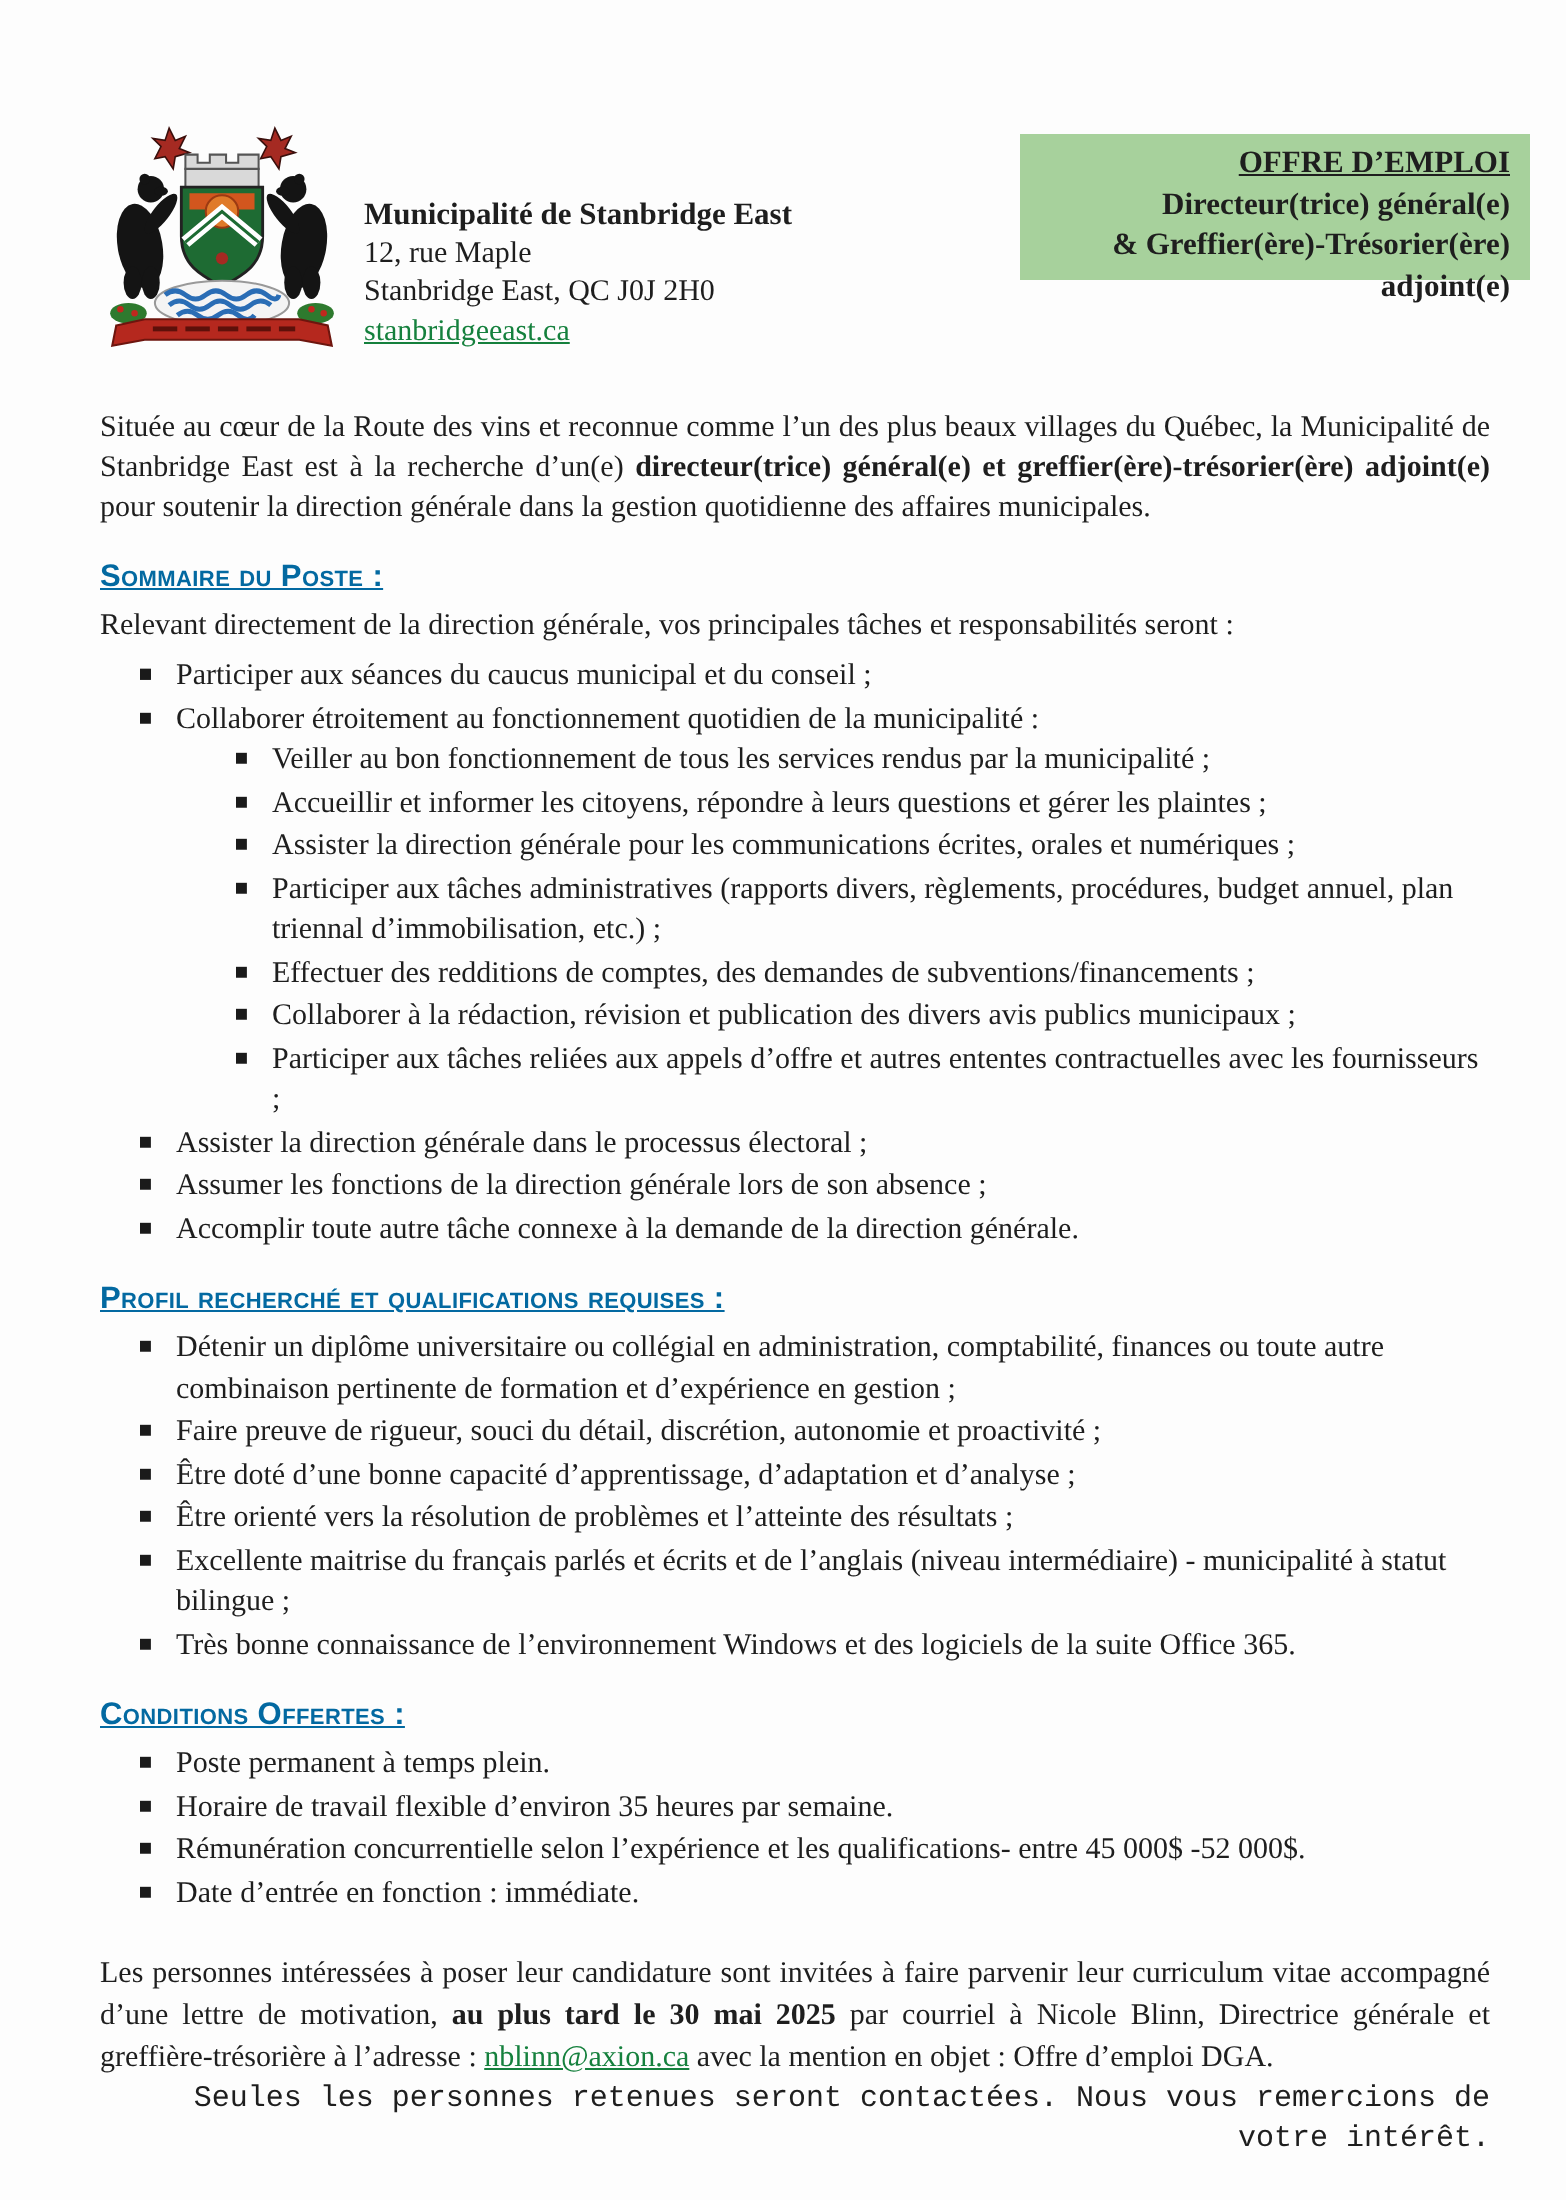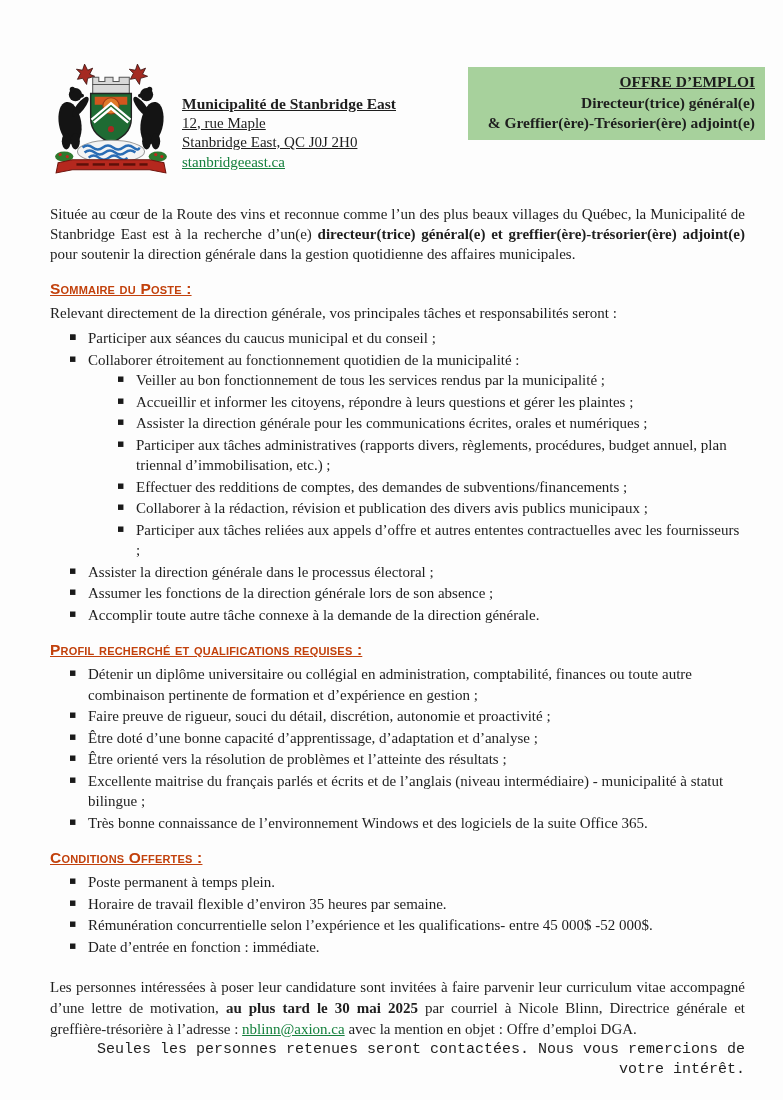--- a/index.html
+++ b/index.html
@@ -9,42 +9,42 @@
     margin:0 auto;
     background:#fdfdfd;
     box-sizing:border-box;
     padding:60px 38px 0 50px;
     font-family:"Liberation Serif",serif;
     font-size:15px;
     color:#1e1e1e;
     overflow:hidden;
   }
   
-  .header{display:flex;align-items:center;text-decoration:underline;}
+  .header{display:flex;align-items:flex-end;}
   .logo{flex:0 0 auto;margin-top:2px;}
   .addr{margin-left:10px;padding-top:30px;line-height:19.5px;}
   .addr .org{font-weight:bold;font-size:15.5px;}
   a.doclink{color:#15803d;text-decoration:underline;cursor:pointer;}
   .banner{
     position:absolute;top:67px;right:18px;
-    width:297px;height:73px;box-sizing:border-box;
+    width:255px;height:73px;box-sizing:border-box;
     background:#a7d19c;
     text-align:right;
     padding:5px 10px 0 6px;
     font-weight:bold;font-size:15.5px;line-height:20.5px;
   }
   .banner .title{text-decoration:underline;}
   
   .intro{margin:28px 0 0 0;text-align:justify;line-height:20px;}
   h2.sec{
     font-family:"Liberation Sans",sans-serif;
     font-variant:small-caps;
     font-size:15.5px;
     font-weight:bold;
-    color:#c2410c;
+    color:#0369a1;
     text-decoration:underline;
     letter-spacing:.2px;
     margin:16px 0 5px 0;
   }
   .lead{margin:0 0 5px 0;line-height:20px;}
   ul{list-style:none;margin:4px 0 0 0;padding:0;}
   ul.l1{margin-left:38px;}
   ul.l2{margin-left:48px;margin-top:0;}
   li{position:relative;line-height:20.5px;margin:0 0 1px 0;}
   .bullet{

